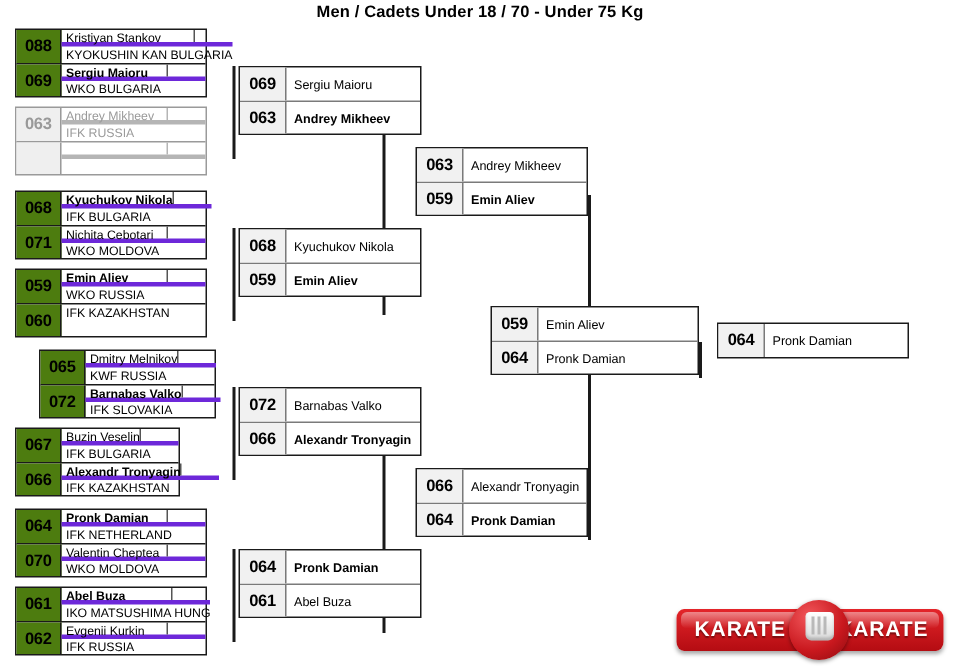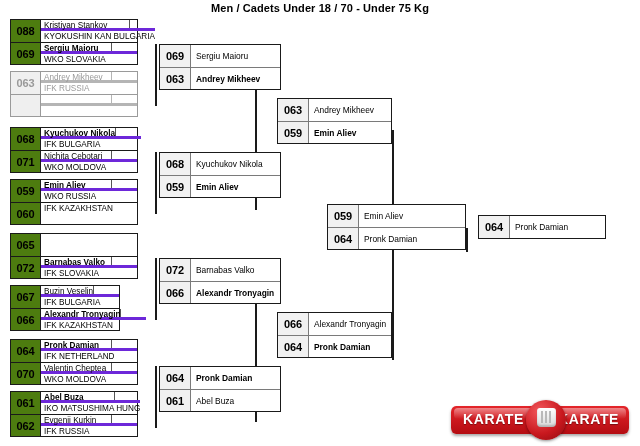--- a/index.html
+++ b/index.html
@@ -208,21 +208,21 @@
         <div class="club">KYOKUSHIN KAN BULGARIA</div>
       </div>
     </div>
     <div class="comp">
       <div class="num">069</div>
       <div class="who">
         <div class="nmrow">
           <div class="nm b">Sergiu Maioru</div>
           <div class="scorecell"></div>
         </div>
-        <div class="club">WKO SLOVAKIA</div>
+        <div class="club">WKO BULGARIA</div>
       </div>
     </div>
   </div>
 
   <div class="pair gray" style="left:10px;top:71px;width:128px;">
     <div class="comp">
       <div class="num">063</div>
       <div class="who">
         <div class="nmrow">
           <div class="nm">Andrey Mikheev</div>
@@ -278,23 +278,30 @@
       </div>
     </div>
     <div class="comp">
       <div class="num">060</div>
       <div class="who">
         <div class="club">IFK KAZAKHSTAN</div>
       </div>
     </div>
   </div>
 
-  <div class="pair" style="left:10px;top:233px;width:128px;">
+  <div class="pair" style="left:26px;top:233px;width:118px;">
     <div class="comp">
       <div class="num">065</div>
+      <div class="who">
+        <div class="nmrow">
+          <div class="nm">Dmitry Melnikov</div>
+          <div class="scorecell"></div>
+        </div>
+        <div class="club">KWF RUSSIA</div>
+      </div>
     </div>
     <div class="comp">
       <div class="num">072</div>
       <div class="who">
         <div class="nmrow">
           <div class="nm b">Barnabas Valko</div>
           <div class="scorecell"></div>
         </div>
         <div class="club">IFK SLOVAKIA</div>
       </div>

